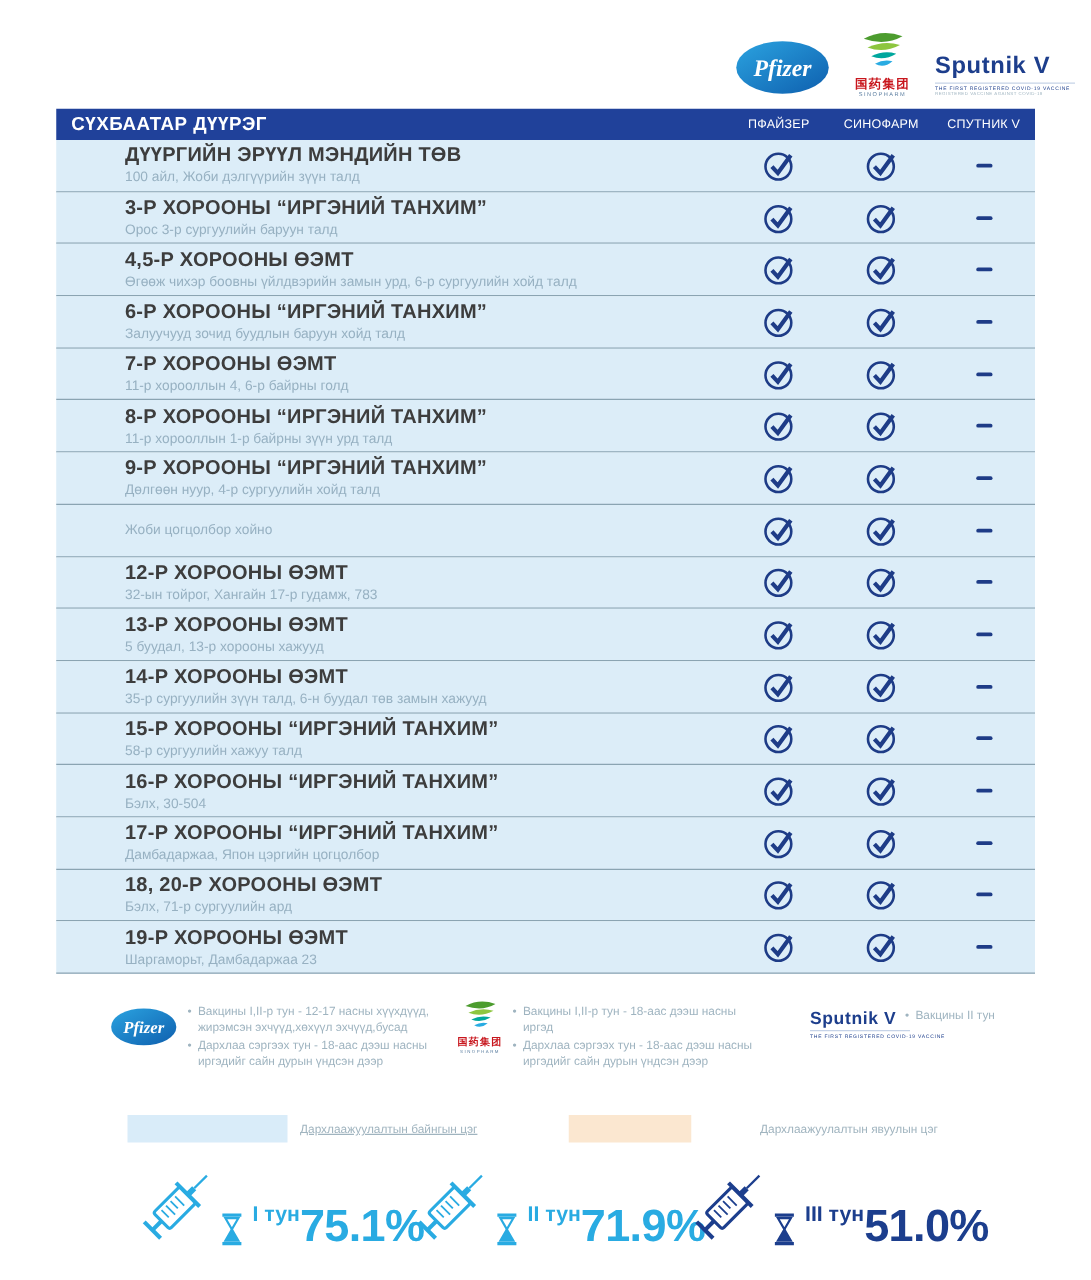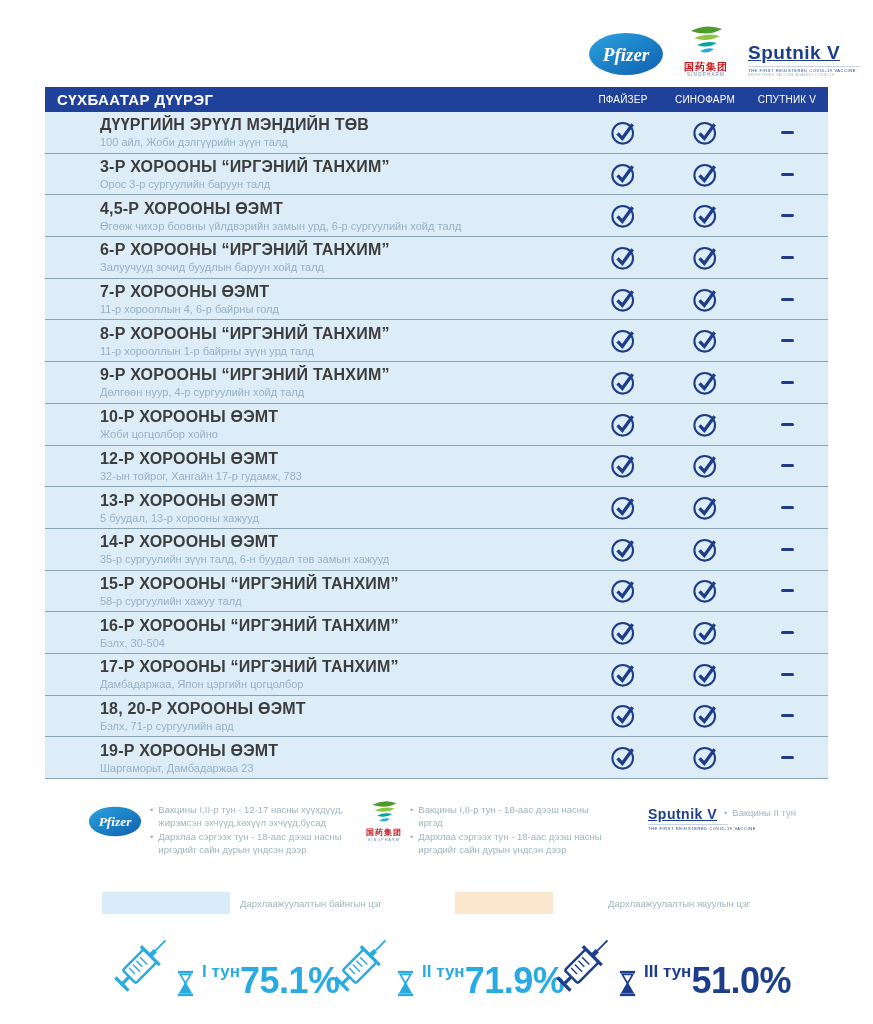--- a/index.html
+++ b/index.html
@@ -3,21 +3,21 @@
 <meta charset="utf-8">
 <style>
   * { margin:0; padding:0; box-sizing:border-box; }
   body { background:#fff; }
   .page { position:relative; width:873px; height:1024px; background:#fff;
           font-family:"Liberation Sans", sans-serif; overflow:hidden; }
   .logo-pfizer-top { position:absolute; left:588px; top:32px; }
   .logo-sinopharm-top { position:absolute; left:676px; top:25px; width:60px; text-align:center; }
   .logo-sputnik-top { position:absolute; left:748px; top:42px; width:112px; }
 
-  .sputnik-name { font-size:19px; font-weight:bold; color:#1d3e8c; letter-spacing:0.5px;text-decoration:underline; }
+  .sputnik-name { font-size:19px; font-weight:bold; color:#1d3e8c; letter-spacing:0.5px; }
   .sputnik-tag  { font-size:4px; color:#1d3e8c; letter-spacing:0.6px; border-top:1px solid #c6d3e8;
                   margin-top:2px; padding-top:1px; white-space:nowrap; }
   .sputnik-tag2 { font-size:3.5px; color:#9fb4c0; letter-spacing:0.4px; white-space:nowrap; }
 
   .sino-cn  { font-size:10px; font-weight:bold; color:#c8161d; line-height:1.1; letter-spacing:1px;}
   .sino-sub { font-size:4.5px; color:#5b7ea0; letter-spacing:1.2px; }
 
   
   .vax-table { position:absolute; left:45px; top:87px; width:783px; }
   .tbl-head { height:25px; background:#20419a; display:flex; align-items:center; }
@@ -45,21 +45,21 @@
 
   ul.bullets { list-style:none; }
   ul.bullets li { display:flex; gap:5px; font-size:9.5px; color:#9fb4c0; line-height:1.4; }
   ul.bullets .blt { flex:0 0 auto; }
 
   
   .bar { position:absolute; height:22px; }
   .bar-fixed { left:102px; top:892px; width:128px; }
   .bar-mobile { left:455px; top:892px; width:98px; }
   .bar-label { position:absolute; font-size:9.5px; color:#a0b4bf; top:898px; }
-  .bar-label-fixed { left:240px; }
+  .bar-label-fixed { left:240px;text-decoration:underline; }
   .bar-label-mobile { left:608px; }
 
   
   .stat { position:absolute; top:926px; display:flex; align-items:flex-end; }
   .stat-1 { left:106px; } .stat-2 { left:326px; } .stat-3 { left:548px; }
   .stat .syr { margin-right:-4px; }
   .stat .hg { margin:0 7px 3px 0; }
   .stat .txt { display:flex; flex-direction:row; margin-bottom:1px; }
   .stat-label { font-size:17px; font-weight:bold; line-height:1.1; }
   .stat-value { font-size:36px; font-weight:bold; line-height:1.0; letter-spacing:-0.5px; }
@@ -272,21 +272,20 @@
   </svg>
 </div>
       <div class="vaccine-cell">
               <div class="dash"></div>
             </div>
     </div>
   </div>
 
   <div class="row">
     <div class="row-text">
-      <div class="row-title">10-Р ХОРООНЫ ӨЭМТ</div>
       <div class="row-address">Жоби цогцолбор хойно</div>
     </div>
     <div class="row-cols">
       <div class="vaccine-cell">
   <svg class="check" width="27" height="27" viewBox="0 0 34 34" fill="none" stroke="currentColor">
     <circle cx="16" cy="18" r="13" stroke-width="2.6"></circle>
     <path d="M9.5 18 L15.5 24.5 L28.5 6.5" stroke-width="4.2"></path>
   </svg>
 </div>
       <div class="vaccine-cell">

